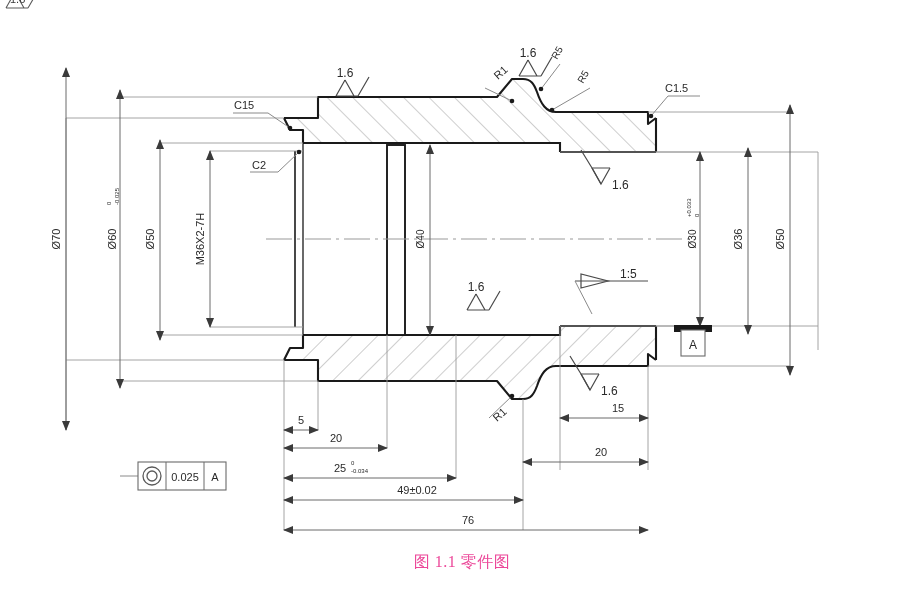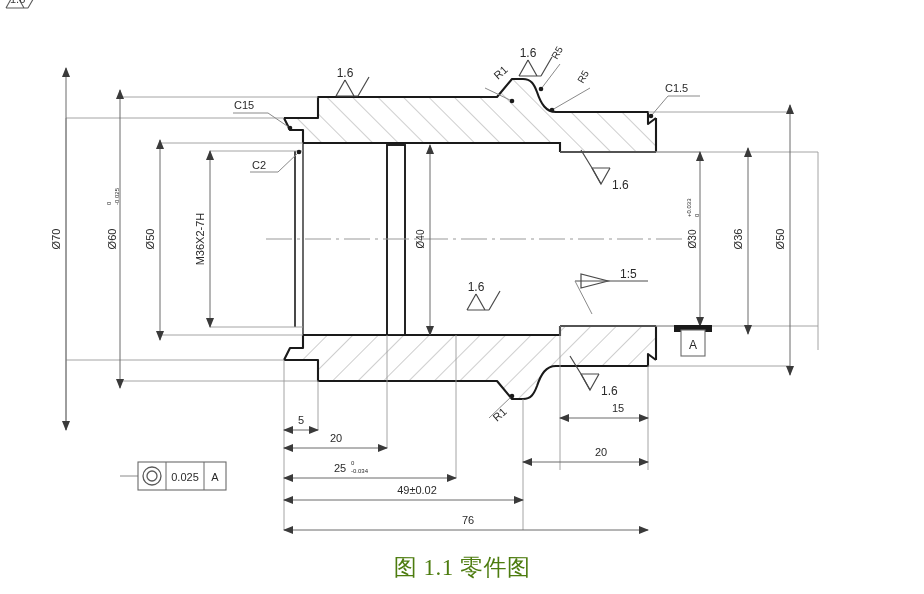--- a/index.html
+++ b/index.html
@@ -2,21 +2,21 @@
 <html><head>
 <meta charset="utf-8">
 <style>
   html,body{margin:0;padding:0;background:#ffffff;}
   body{width:924px;height:594px;overflow:hidden;
        font-family:"Liberation Sans","DejaVu Sans",sans-serif;color:#1a1a1a;}
   #stage{position:relative;width:924px;height:594px;}
   #stage svg{position:absolute;left:0;top:0;}
   .cap{position:absolute;width:100%;text-align:center;
        font-family:"Liberation Serif","DejaVu Serif",serif;
-       font-size:23px;color:#4d7c0f;letter-spacing:.5px;}
+       font-size:16px;color:#ec4899;letter-spacing:.5px;}
 </style>
 </head>
 <body>
 
 <div id="stage">
 
 <svg width="924" height="594" viewBox="0 0 924 594">
 
   <defs>
     <marker id="ar" markerWidth="10" markerHeight="8" refX="9" refY="4" orient="auto" markerUnits="userSpaceOnUse">

